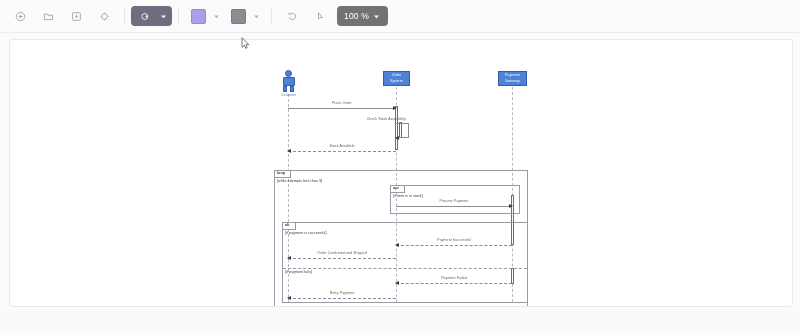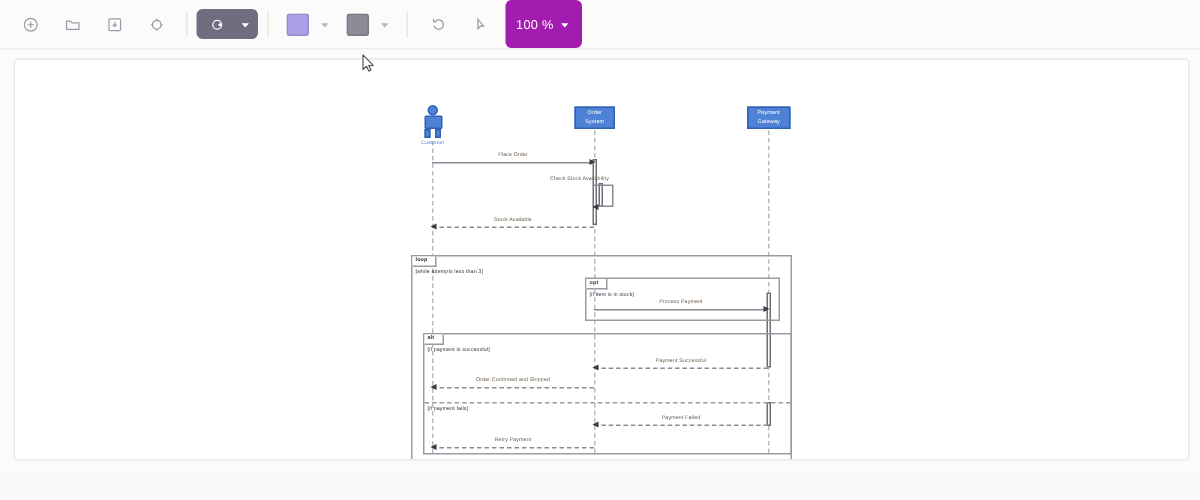--- a/index.html
+++ b/index.html
@@ -38,22 +38,22 @@
     color:#b4b4bd;
   }
   .grp.dark .caret{color:#ffffff;}
 
   .swatch-wrap{display:flex;align-items:center;margin:0 2px;}
   .swatch{
     width:13px;height:13px;border-radius:2px;margin:0 4px;
     border:1px solid rgba(0,0,0,.13);
   }
   .zoom-box{
-    background:#a21caf;color:#fff;border-radius:4px;
-    height:32px;display:flex;align-items:center;
+    background:#737373;color:#fff;border-radius:4px;
+    height:20px;display:flex;align-items:center;
     padding:0 5px 0 7px;margin-left:3px;
   }
   .zoom-label{font-size:8.5px;letter-spacing:.2px;line-height:1;}
   .zoom-box .caret{color:#fff;width:14px;}
 
   
   .canvas{
     position:absolute;left:9px;top:39px;
     width:782px;height:266px;
     background:#ffffff;

